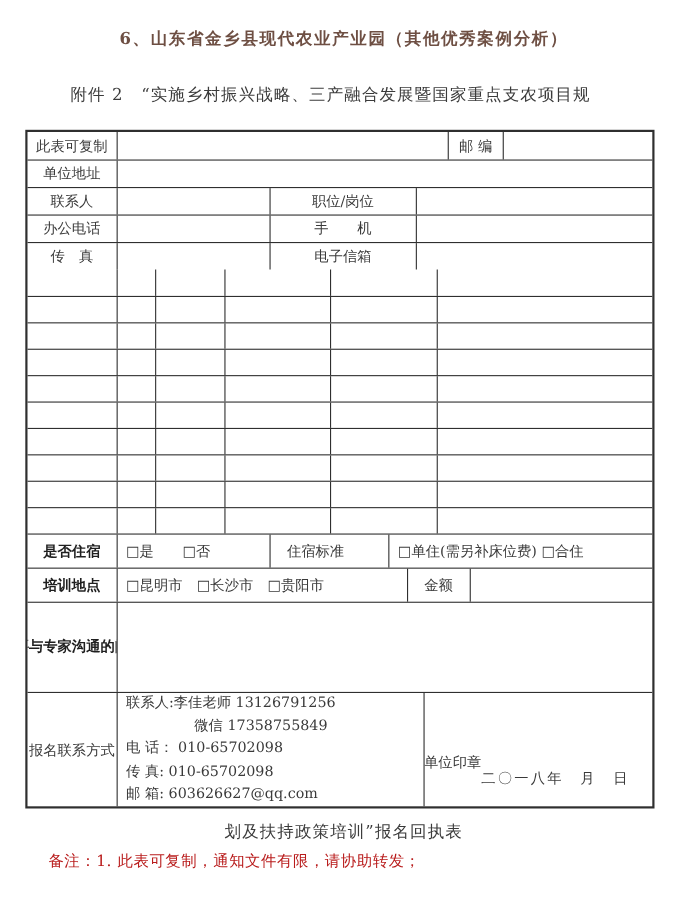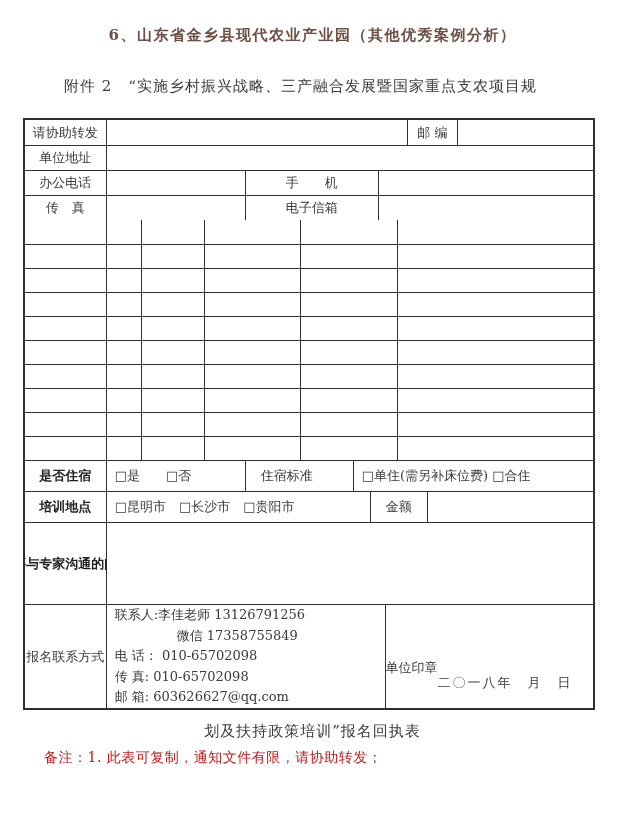--- a/index.html
+++ b/index.html
@@ -75,31 +75,37 @@
 
 <div class="page">
 
   <div class="doc-title">6、山东省金乡县现代农业产业园（其他优秀案例分析）</div>
 
   <div class="attach-line">附件 2　“实施乡村振兴战略、三产融合发展暨国家重点支农项目规</div>
 
   <div class="form-table">
 
     <div class="trow r-info">
-      <div class="cell center w-label">请协助转发</div>
+      <div class="cell center w-label">此表可复制</div>
       <div class="cell w-r1blank"></div>
       <div class="cell center w-post">邮 编</div>
       <div class="cell w-r1blank2"></div>
     </div>
 
     <div class="trow r-info">
       <div class="cell center w-label">单位地址</div>
       <div class="cell w-wide"></div>
     </div>
 
+    <div class="trow r-info">
+      <div class="cell center w-label">联系人</div>
+      <div class="cell w-blankA"></div>
+      <div class="cell center w-mid">职位/岗位</div>
+      <div class="cell w-blankB"></div>
+    </div>
 
     <div class="trow r-info">
       <div class="cell center w-label">办公电话</div>
       <div class="cell w-blankA"></div>
       <div class="cell center w-mid">手　　机</div>
       <div class="cell w-blankB"></div>
     </div>
 
     <div class="trow r-info">
       <div class="cell center w-label">传　真</div>

